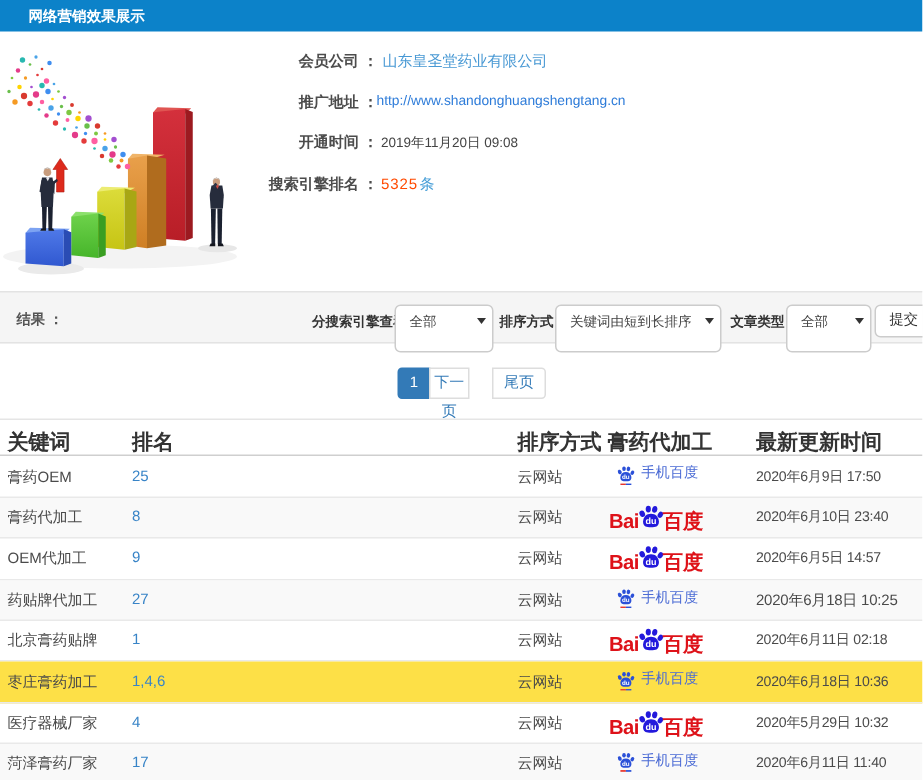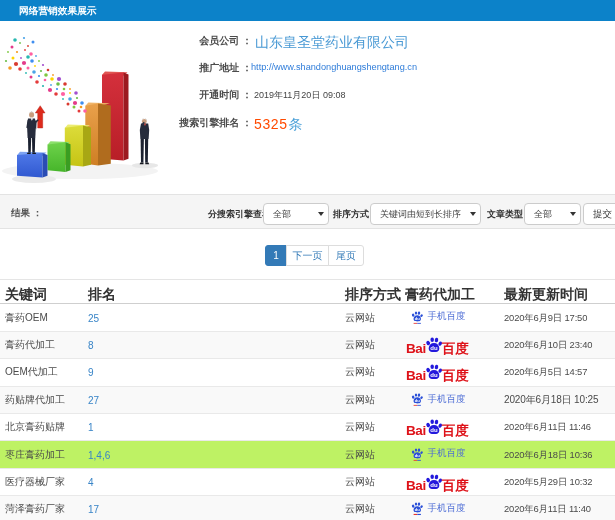--- a/index.html
+++ b/index.html
@@ -1,20 +1,20 @@
 <!DOCTYPE html>
 <html><head>
 <meta charset="utf-8">
 <style>
 *{margin:0;padding:0;box-sizing:border-box}
 html,body{width:615px;height:520px;background:#fff;font-family:"Liberation Sans",sans-serif;overflow:hidden;position:relative}
 .abs{position:absolute}
 .lbl{position:absolute;font-size:10px;font-weight:bold;color:#4c4c4c;text-align:right;width:80px}
-.val{position:absolute;font-size:14px;color:#444}
-.sel{position:absolute;height:22px;background:#fff;border:1px solid #ccc;border-radius:4px;font-size:9px;color:#444;line-height:20px;padding-left:9px}
+.val{position:absolute;font-size:10px;color:#444}
+.sel{position:absolute;height:32px;background:#fff;border:1px solid #ccc;border-radius:4px;font-size:9px;color:#444;line-height:20px;padding-left:9px}
 .sel .car{position:absolute;right:4px;top:8px;width:0;height:0;border-left:3.5px solid transparent;border-right:3.5px solid transparent;border-top:4.5px solid #333}
 .blbl{position:absolute;font-size:9px;font-weight:bold;color:#333;line-height:22px}
 .pg{position:absolute;height:21px;font-size:10px;line-height:19px;text-align:center;border:1px solid #ddd;background:#fff;color:#337ab7}
 .hcell{position:absolute;font-size:14px;font-weight:bold;color:#333}
 .row{position:absolute;left:0;width:615px;height:27.4px;border-bottom:1px solid #e9e9e9}
 .row .c{position:absolute;top:50%;transform:translateY(-50%);font-size:10px;color:#4a4a4a;white-space:nowrap}
 .row .rk{color:#3884c7}
 </style>
 </head>
 <body>
@@ -163,21 +163,21 @@
 <div class="abs" style="left:11px;top:207px;font-size:9.5px;font-weight:bold;color:#555">结果 ：</div>
 <div class="blbl" style="left:208px;top:203px">分搜索引擎查看</div>
 <div class="sel" style="left:263px;top:203px;width:66px">全部<span class="car"></span></div>
 <div class="blbl" style="left:333px;top:203px">排序方式</div>
 <div class="sel" style="left:370px;top:203px;width:111px">关键词由短到长排序<span class="car"></span></div>
 <div class="blbl" style="left:487px;top:203px">文章类型</div>
 <div class="sel" style="left:524px;top:203px;width:57px">全部<span class="car"></span></div>
 <div class="abs" style="left:583px;top:203px;width:44px;height:22px;background:#fff;border:1px solid #ccc;border-radius:4px;color:#333;line-height:20px;text-align:left;padding-left:9px;font-size:9.5px">提交</div>
 
 <div class="pg" style="left:265px;top:244.5px;width:22px;background:#337ab7;border-color:#337ab7;color:#fff;border-radius:3px 0 0 3px">1</div>
-<div class="pg" style="left:286px;top:244.5px;width:43px">下一页</div>
+<div class="pg" style="left:286px;top:244.5px;width:27px">下一页</div>
 <div class="pg" style="left:328px;top:244.5px;width:36px;border-radius:0 3px 3px 0">尾页</div>
 
 <div class="abs" style="left:0;top:279px;width:615px;border-top:1px solid #e5e5e5"></div>
 <div class="hcell" style="left:5px;top:286px">关键词</div>
 <div class="hcell" style="left:88px;top:286px">排名</div>
 <div class="hcell" style="left:345px;top:286px">排序方式</div>
 <div class="hcell" style="left:405px;top:286px">膏药代加工</div>
 <div class="hcell" style="left:504px;top:286px">最新更新时间</div>
 <div class="abs" style="left:0;top:303.4px;width:615px;border-top:1px solid #cfcfcf"></div>
 
@@ -280,23 +280,23 @@
               <ellipse cx="9.6" cy="5.8" rx="2.3" ry="3"></ellipse>
               <ellipse cx="15.3" cy="6.1" rx="2.3" ry="3" transform="rotate(12 15.3 6.1)"></ellipse>
               <ellipse cx="20.3" cy="10.9" rx="2.2" ry="2.9" transform="rotate(34 20.3 10.9)"></ellipse>
               <path d="M12 10c-4.2 0-6 2.8-6.7 4.9-.9 2.5-.2 5.4 1.8 6.4 1.8.9 8 .9 9.8 0 2-1 2.7-3.9 1.8-6.4-.7-2.1-2.5-4.9-6.7-4.9z"></path>
             </g>
             <text x="12" y="19.3" font-size="8" font-weight="bold" fill="#fff" text-anchor="middle" font-family="Liberation Sans, sans-serif">du</text>
           </svg>
         </span>
         <span style="color:#de1219;font-size:13.5px;font-weight:bold;line-height:13px;margin-left:-1px">百度</span>
       </span></span>
-<span class="c" style="left:504px;font-size:9.4px;letter-spacing:-0.15px">2020年6月11日 11:46</span>
-</div>
-<div class="row" style="top:441.4px;background:#bef264;">
+<span class="c" style="left:504px;font-size:9.4px;letter-spacing:-0.15px">2020年6月11日 02:18</span>
+</div>
+<div class="row" style="top:441.4px;background:#fde047;">
 <span class="c" style="left:5px">枣庄膏药加工</span>
 <span class="c rk" style="left:88px">1,4,6</span>
 <span class="c" style="left:345px">云网站</span>
 <span class="c" style="left:411px"><span style="display:inline-flex;align-items:center">
         <svg width="12.5" height="14.5" viewBox="0 0 24 27" style="display:block">
           <g fill="#2b50d8">
             <ellipse cx="4.2" cy="10" rx="2.4" ry="3" transform="rotate(-24 4.2 10)"></ellipse>
             <ellipse cx="9.6" cy="5.8" rx="2.3" ry="3"></ellipse>
             <ellipse cx="15.3" cy="6.1" rx="2.3" ry="3" transform="rotate(12 15.3 6.1)"></ellipse>
             <ellipse cx="20.3" cy="10.9" rx="2.2" ry="2.9" transform="rotate(34 20.3 10.9)"></ellipse>

